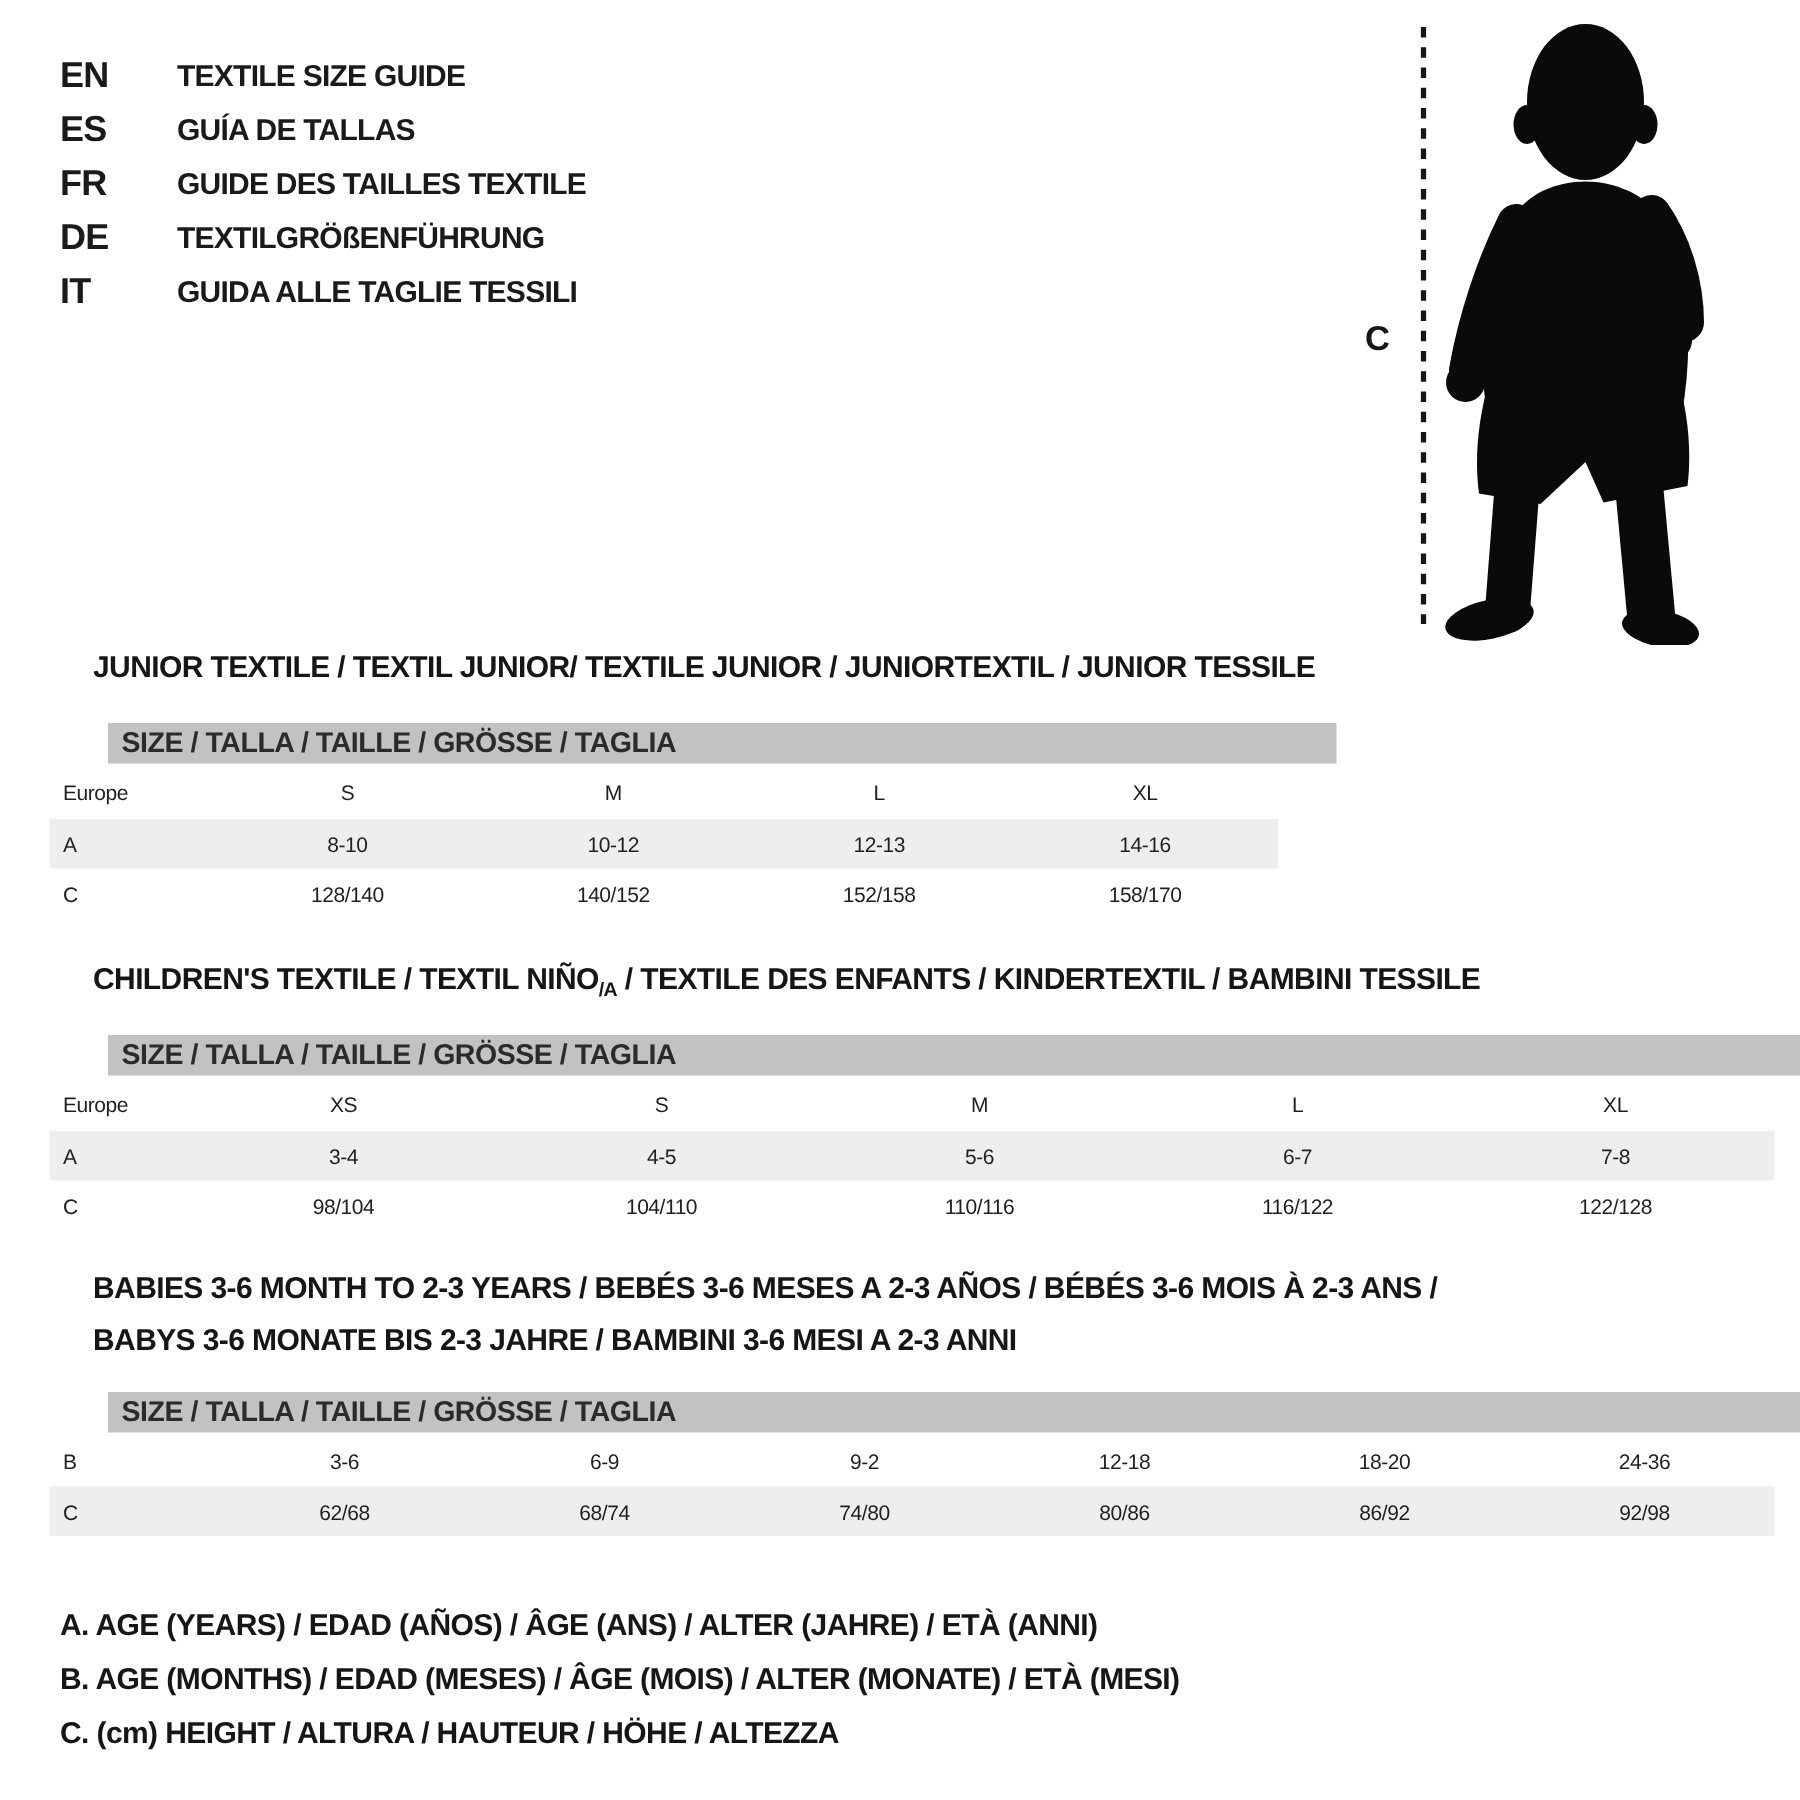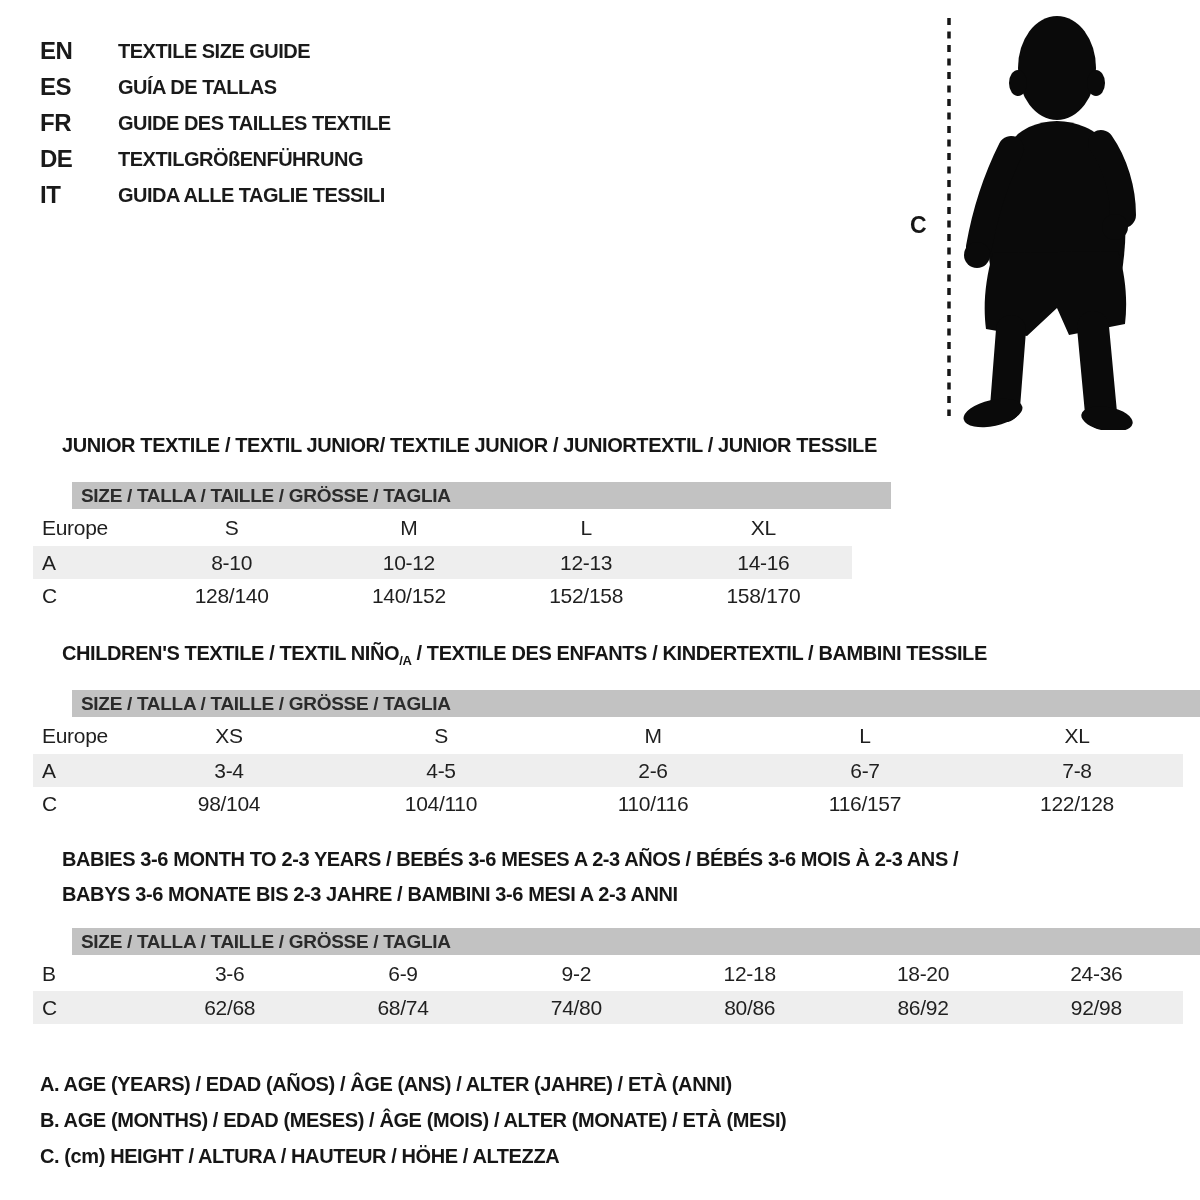--- a/index.html
+++ b/index.html
@@ -22,21 +22,21 @@
   
   .size-bar{
     position:absolute;left:33px;height:27px;line-height:27px;background:#c2c2c2;
     padding-left:9px;box-sizing:border-box;font-weight:700;font-size:19px;
     letter-spacing:-0.3px;color:#2b2b2b;white-space:nowrap;margin-left:39px;
   }
 
   
   .trow{
     position:absolute;left:33px;display:grid;align-items:center;
-    font-size:21px;letter-spacing:-0.3px;color:#1f1f1f;
+    font-size:14px;letter-spacing:-0.3px;color:#1f1f1f;
   }
   .trow .cell{text-align:center;}
   .trow .lbl{text-align:left;padding-left:9px;}
   .stripe{background:#eeeeee;}
   .w-j{width:819px;}
   .w-f{width:1150px;}
   .cols-j{grid-template-columns:110px repeat(4,1fr);}
   .cols-c{grid-template-columns:90px repeat(5,1fr);}
   .cols-b{grid-template-columns:110px repeat(6,1fr);}
 
@@ -133,30 +133,30 @@
     <div class="cell">XS</div>
     <div class="cell">S</div>
     <div class="cell">M</div>
     <div class="cell">L</div>
     <div class="cell">XL</div>
   </div>
   <div class="trow cols-c w-f stripe" style="top:754px;height:33px">
     <div class="cell lbl">A</div>
     <div class="cell">3-4</div>
     <div class="cell">4-5</div>
-    <div class="cell">2-6</div>
+    <div class="cell">5-6</div>
     <div class="cell">6-7</div>
     <div class="cell">7-8</div>
   </div>
   <div class="trow cols-c w-f" style="top:787px;height:33px">
     <div class="cell lbl">C</div>
     <div class="cell">98/104</div>
     <div class="cell">104/110</div>
     <div class="cell">110/116</div>
-    <div class="cell">116/157</div>
+    <div class="cell">116/122</div>
     <div class="cell">122/128</div>
   </div>
 
   <div class="sec-title" style="top:848px">BABIES 3-6 MONTH TO 2-3 YEARS / BEBÉS 3-6 MESES A 2-3 AÑOS / BÉBÉS 3-6 MOIS À 2-3 ANS /</div>
   <div class="sec-title" style="top:883px">BABYS 3-6 MONATE BIS 2-3 JAHRE / BAMBINI 3-6 MESI A 2-3 ANNI</div>
   <div class="size-bar w-f" style="top:928px">SIZE / TALLA / TAILLE / GRÖSSE / TAGLIA</div>
 
   <div class="trow cols-b w-f" style="top:956px;height:35px">
     <div class="cell lbl">B</div>
     <div class="cell">3-6</div>

